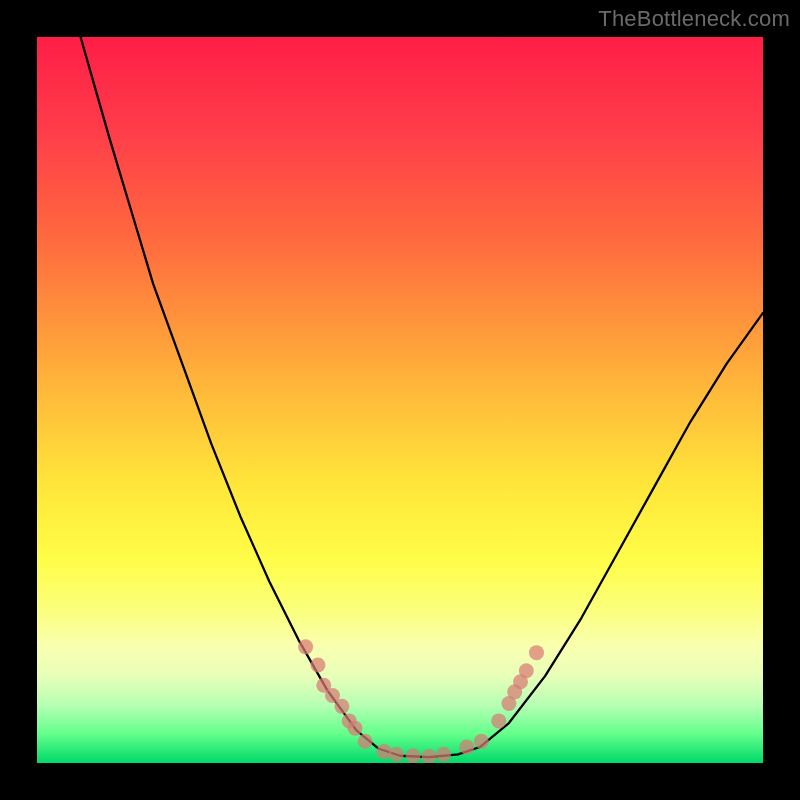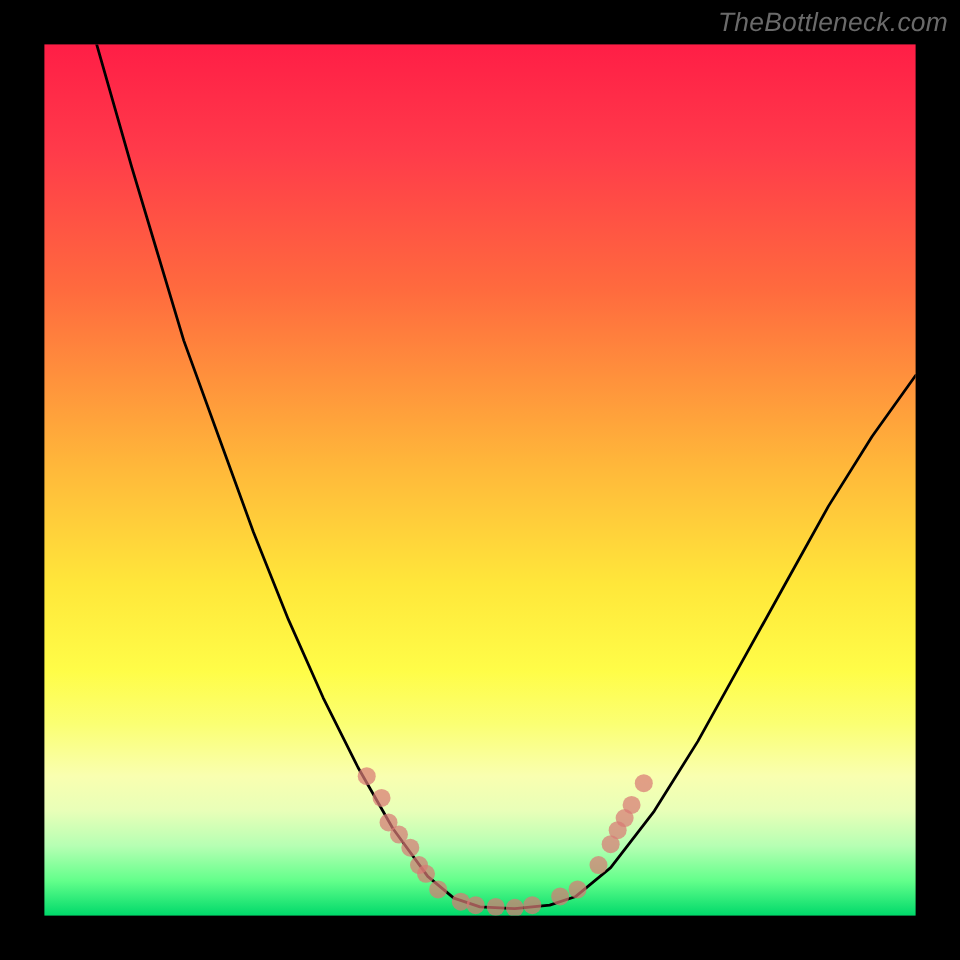--- a/index.html
+++ b/index.html
@@ -9,21 +9,20 @@
     height: 800px;
     overflow: hidden;
     background: #000;
     font-family: Arial, Helvetica, sans-serif;
   }
   .frame {
     position: relative;
     width: 800px;
     height: 800px;
     background: #000;
-    font-style: italic;
   }
   .plot-area {
     position: absolute;
     left: 37px;
     top: 37px;
     width: 726px;
     height: 726px;
     background: linear-gradient(
       to bottom,
       #ff1e46 0%,

